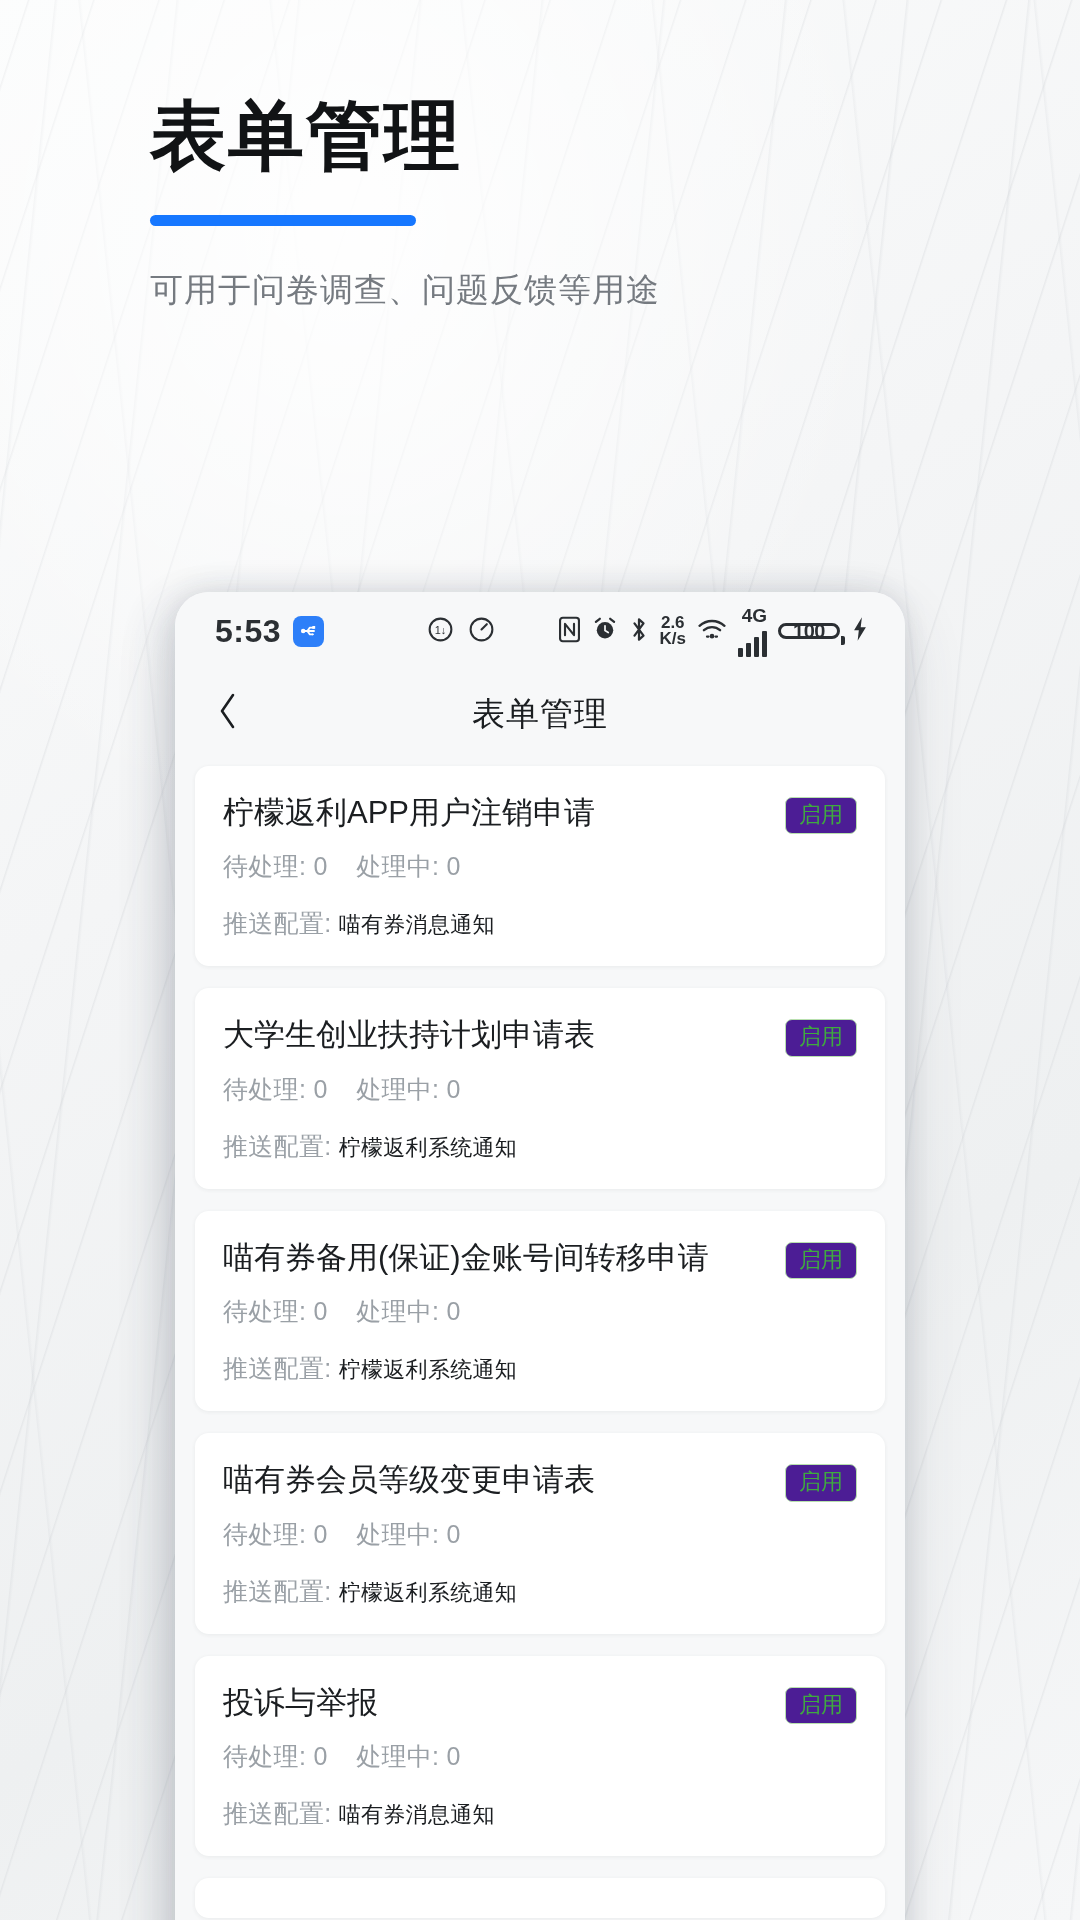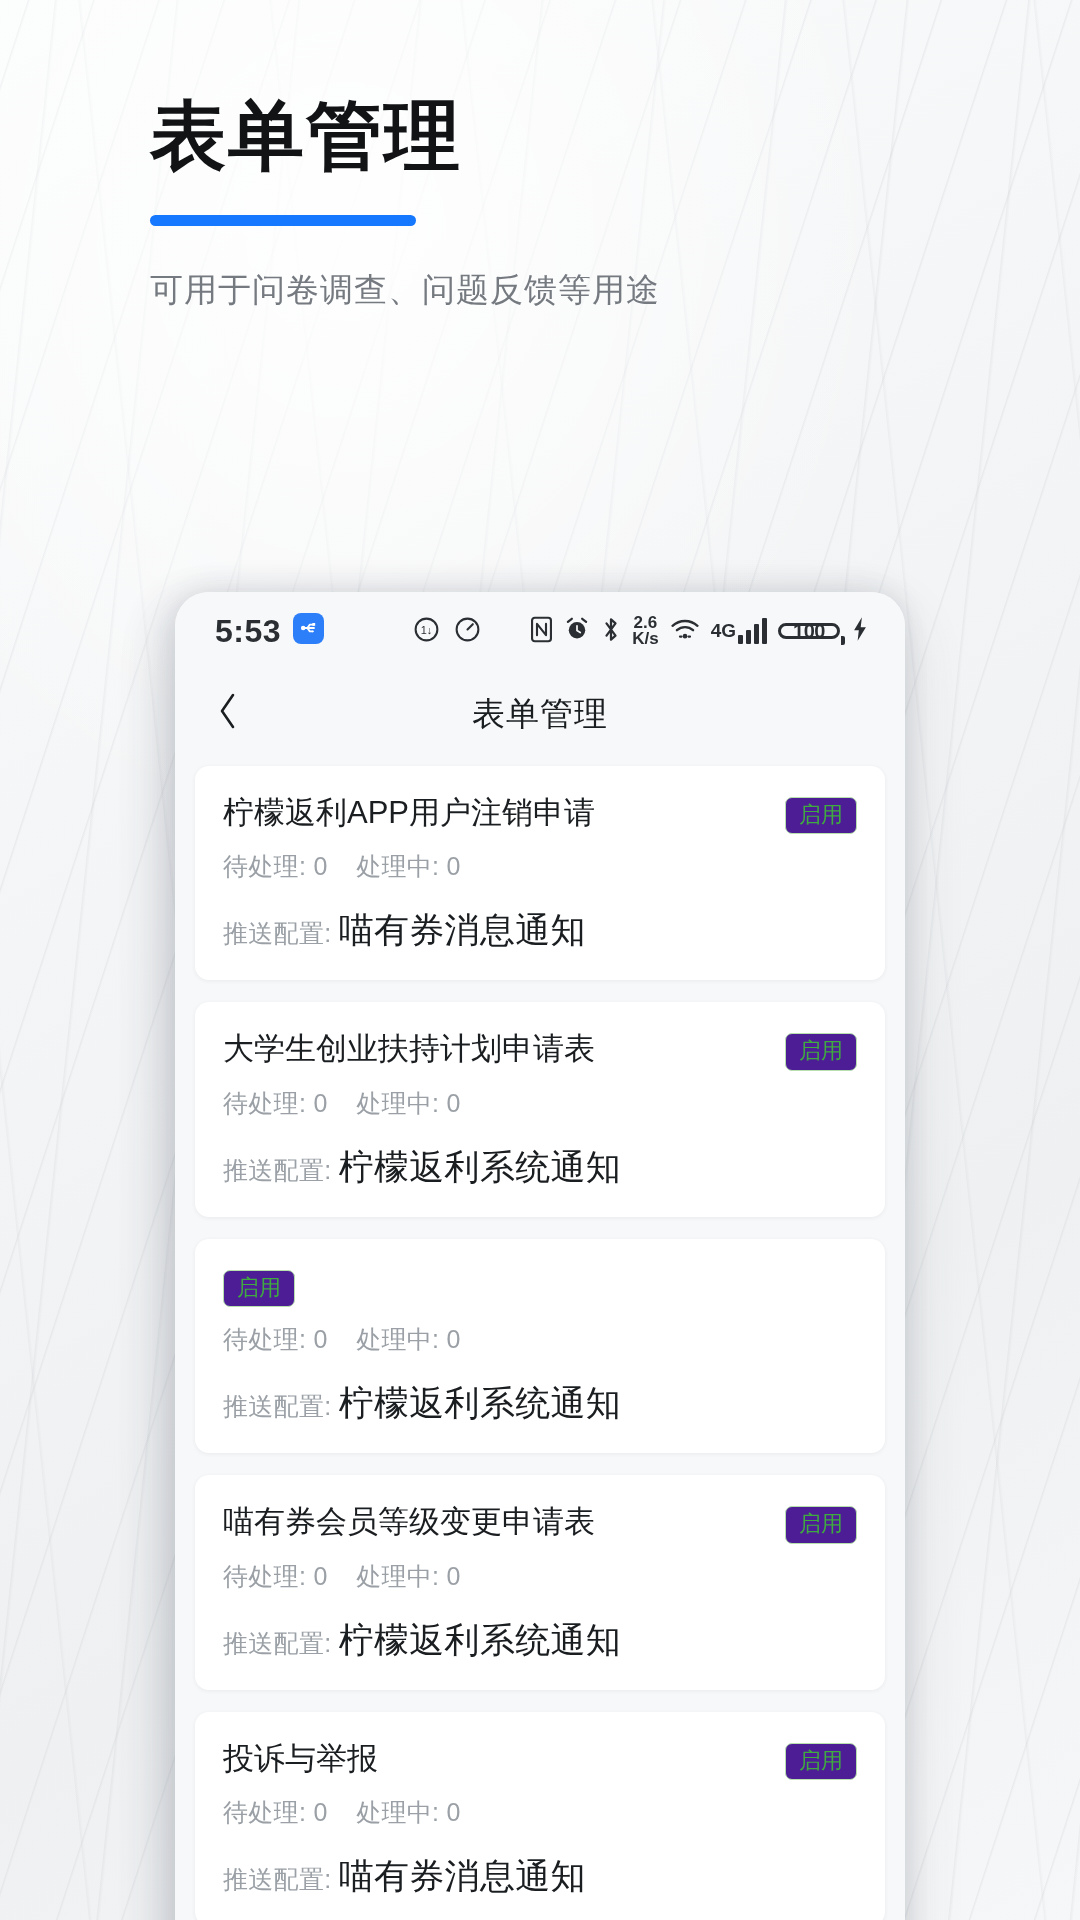--- a/index.html
+++ b/index.html
@@ -104,21 +104,21 @@
   .statusbar {
     height: 78px;
     padding: 0 36px 0 40px;
     display: flex;
     align-items: center;
     color: #2b2f33;
     background: #f7f8f9;
   }
   .sb-left {
     display: flex;
-    align-items: flex-start;
+    align-items: center;
     gap: 12px;
     flex: 0 0 auto;
   }
   .sb-time {
     font-size: 32px;
     font-weight: 600;
     letter-spacing: 0.5px;
   }
   .sb-usb {
     width: 31px; height: 31px;
@@ -144,20 +144,21 @@
     font-size: 17px;
     line-height: 0.95;
     text-align: center;
     font-weight: 600;
     color: #2b2f33;
   }
   .sb-4g {
     display: flex;
     align-items: flex-end;
     gap: 2px;
+    flex-direction: column;
   }
   .sb-4g-label {
     font-size: 19px;
     font-weight: 700;
     line-height: 1;
     margin-bottom: 4px;
   }
   .bars { display: flex; align-items: flex-end; gap: 3px; height: 26px; }
   .bars i { width: 5px; background: #2b2f33; border-radius: 1px; display: block; }
   .bars i:nth-child(1) { height: 9px; }
@@ -254,21 +255,21 @@
   .card-counts .gap { display: inline-block; width: 14px; }
   .card-push {
     margin-top: 24px;
     font-size: 25px;
     color: #9aa0a6;
     letter-spacing: 0.3px;
   }
   .card-push b {
     color: #1b1e21;
     font-weight: 500;
-    font-size: 35px;
+    font-size: 22px;
   }
 </style>
 </head>
 <body>
 
 <div id="page-bg"></div>
 
 <div class="hero">
   <div class="hero-title">表单管理</div>
   <div class="hero-rule"></div>
@@ -400,20 +401,21 @@
         <span>0</span>
       </div>
       <div class="card-push">
         <span>推送配置:</span>
         <b>柠檬返利系统通知</b>
       </div>
     </div>
 
     <div class="card">
       <div class="card-head">
+        <div class="card-title">喵有券备用(保证)金账号间转移申请</div>
         <div class="badge">启用</div>
       </div>
       <div class="card-counts">
         <span>待处理:</span>
         <span>0</span>
         <span class="gap"></span>
         <span>处理中:</span>
         <span>0</span>
       </div>
       <div class="card-push">

